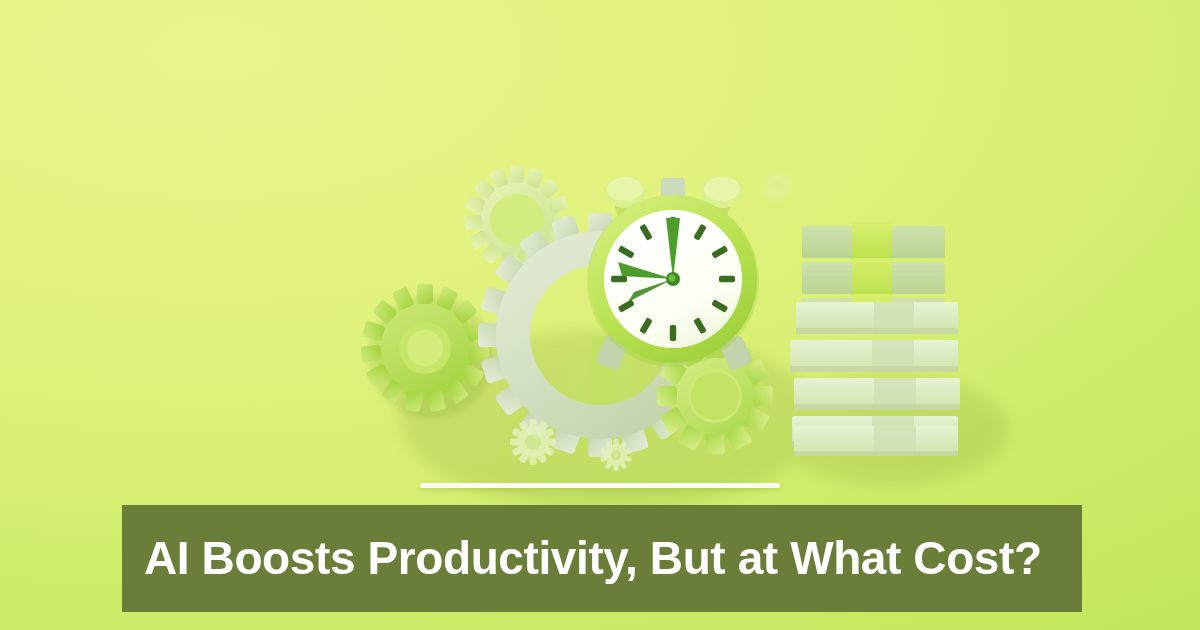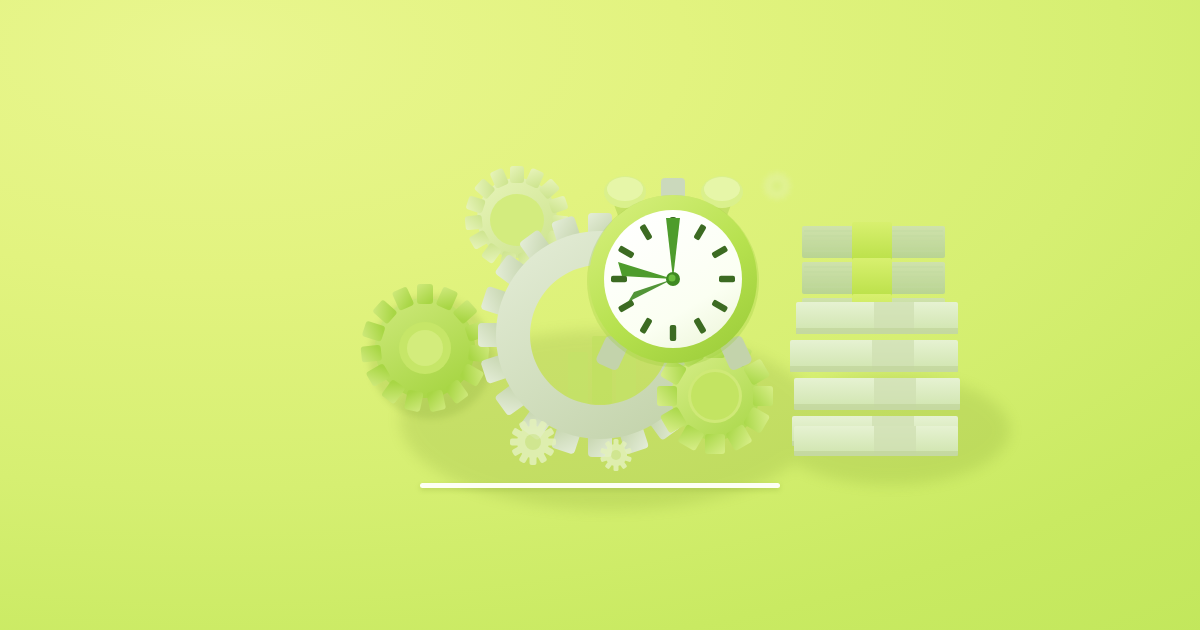--- a/index.html
+++ b/index.html
@@ -420,14 +420,17 @@
           <rect x="794" y="426" width="164" height="30" rx="2" fill="url(#gMoneyPaper)"></rect>
           <rect x="874" y="426" width="42" height="30" fill="#cfdfb2" opacity="0.75"></rect>
           <rect x="794" y="451" width="164" height="5" fill="#c0d49a" opacity="0.7"></rect>
         </g>
       </g>
     </g>
   </svg>
 
   <div id="divider"></div>
 
+  <div id="title-banner">
+    <div id="title-text">AI Boosts Productivity, But at What Cost?</div>
+  </div>
 
 </div>
 
 </body></html>

